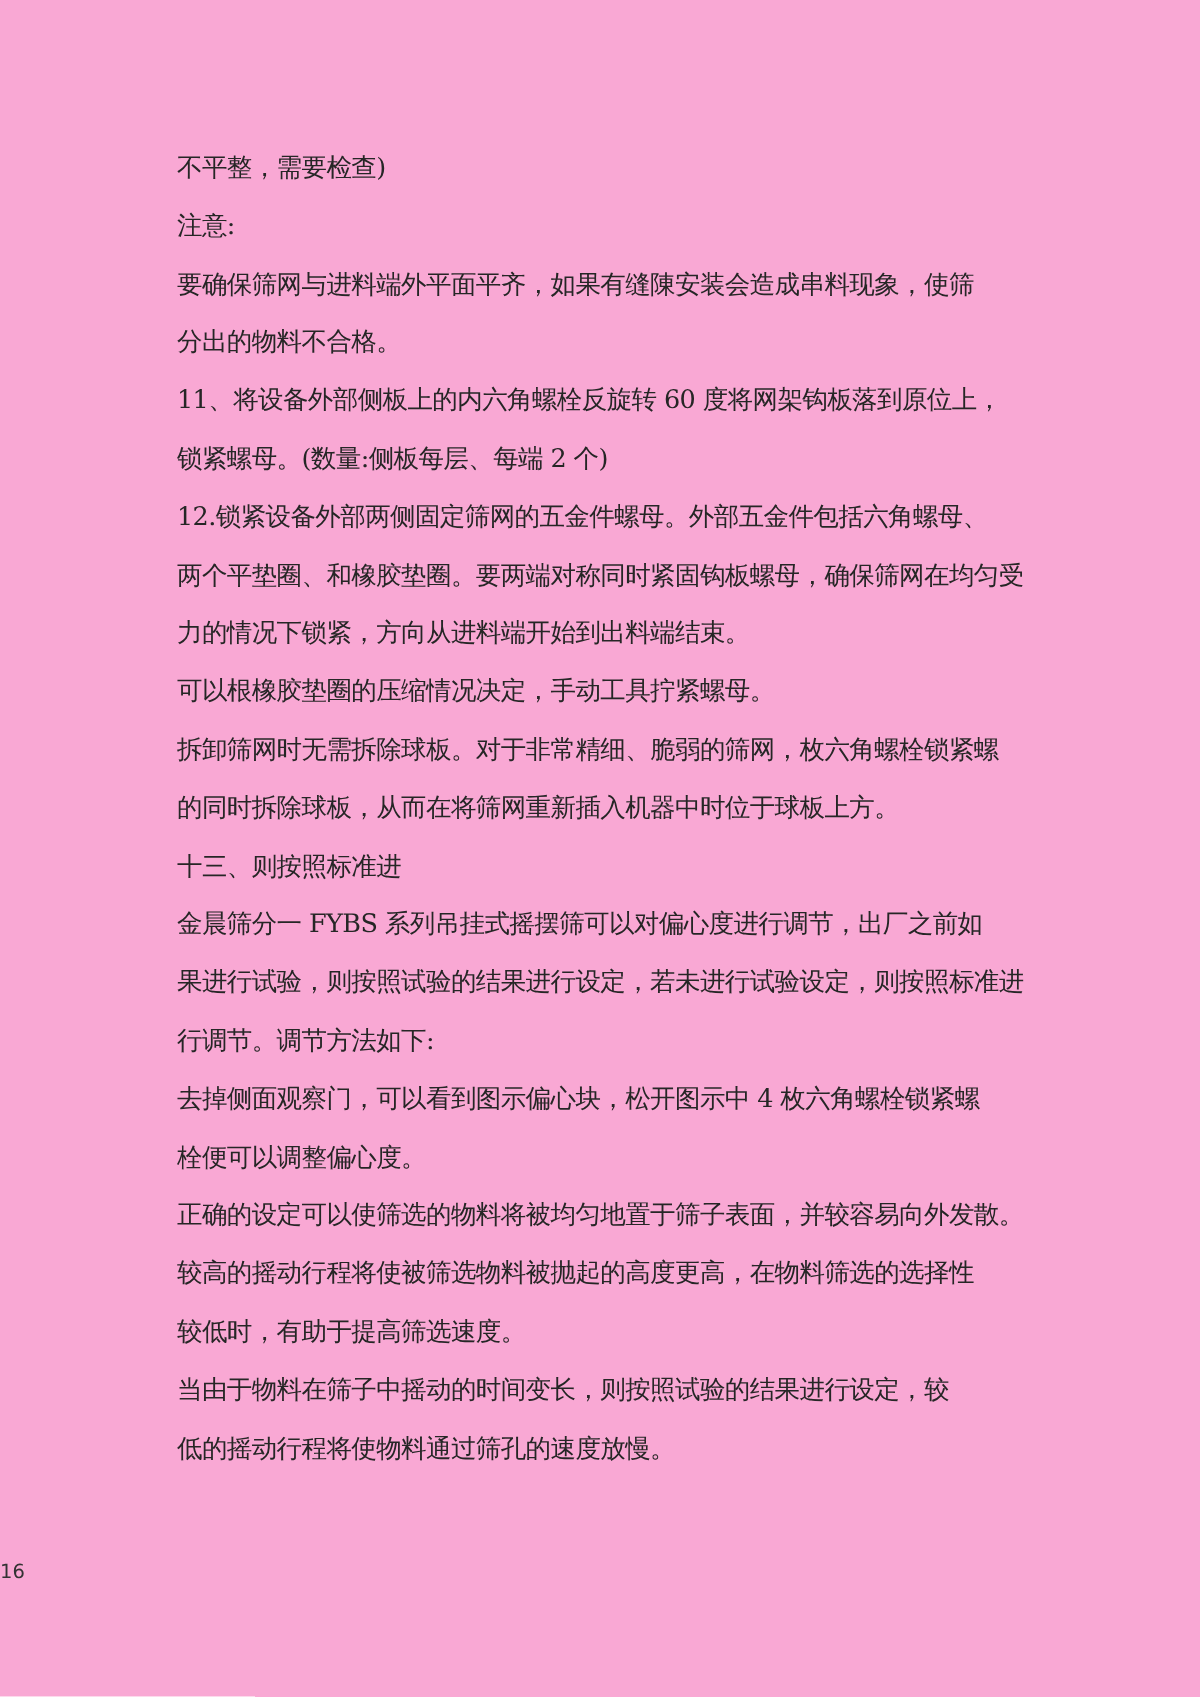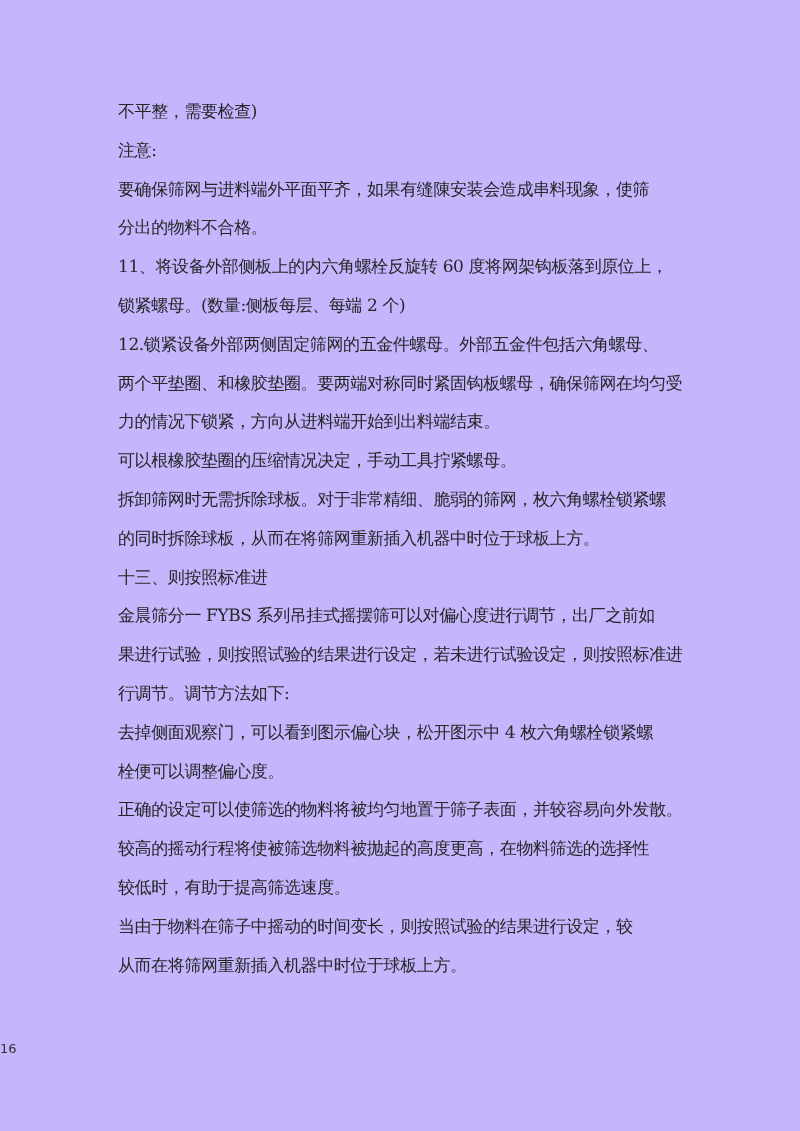--- a/index.html
+++ b/index.html
@@ -4,21 +4,21 @@
 <style>
   html, body {
     margin: 0;
     padding: 0;
     background: #ffffff;
   }
   .page {
     position: relative;
     width: 800px;
     height: 1131px;
-    background: #c4b5fd;
+    background: #f9a8d4;
     overflow: hidden;
     font-family: "DejaVu Serif", "Liberation Serif", serif;
     color: #262626;
   }
   .doc-content {
     position: absolute;
     top: 93px;
     left: 118px;
     width: 566px;
   }
@@ -61,16 +61,16 @@
     <div class="doc-line">十三、则按照标准进</div>
     <div class="doc-line">金晨筛分一 FYBS 系列吊挂式摇摆筛可以对偏心度进行调节，出厂之前如</div>
     <div class="doc-line">果进行试验，则按照试验的结果进行设定，若未进行试验设定，则按照标准进</div>
     <div class="doc-line">行调节。调节方法如下:</div>
     <div class="doc-line">去掉侧面观察门，可以看到图示偏心块，松开图示中 4 枚六角螺栓锁紧螺</div>
     <div class="doc-line">栓便可以调整偏心度。</div>
     <div class="doc-line">正确的设定可以使筛选的物料将被均匀地置于筛子表面，并较容易向外发散。</div>
     <div class="doc-line">较高的摇动行程将使被筛选物料被抛起的高度更高，在物料筛选的选择性</div>
     <div class="doc-line">较低时，有助于提高筛选速度。</div>
     <div class="doc-line">当由于物料在筛子中摇动的时间变长，则按照试验的结果进行设定，较</div>
-    <div class="doc-line">从而在将筛网重新插入机器中时位于球板上方。</div>
+    <div class="doc-line">低的摇动行程将使物料通过筛孔的速度放慢。</div>
   </div>
   <div class="page-number">16</div>
 </div>
 
 </body></html>

